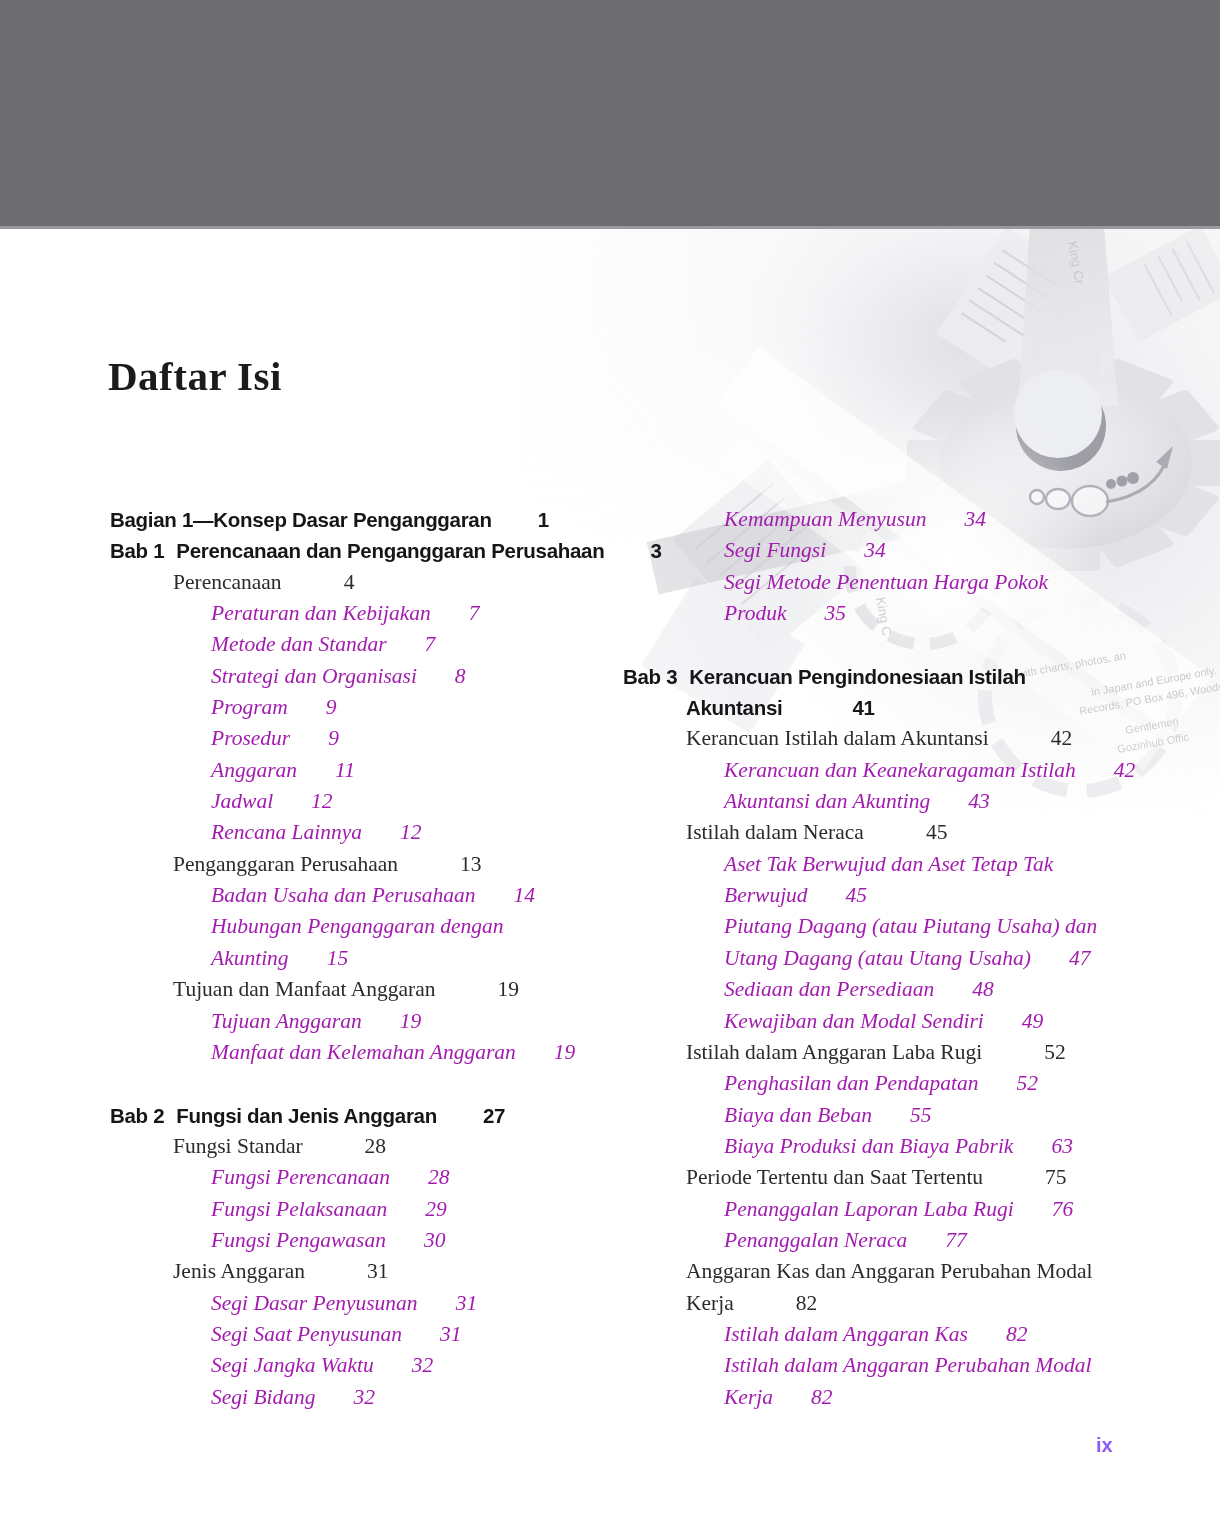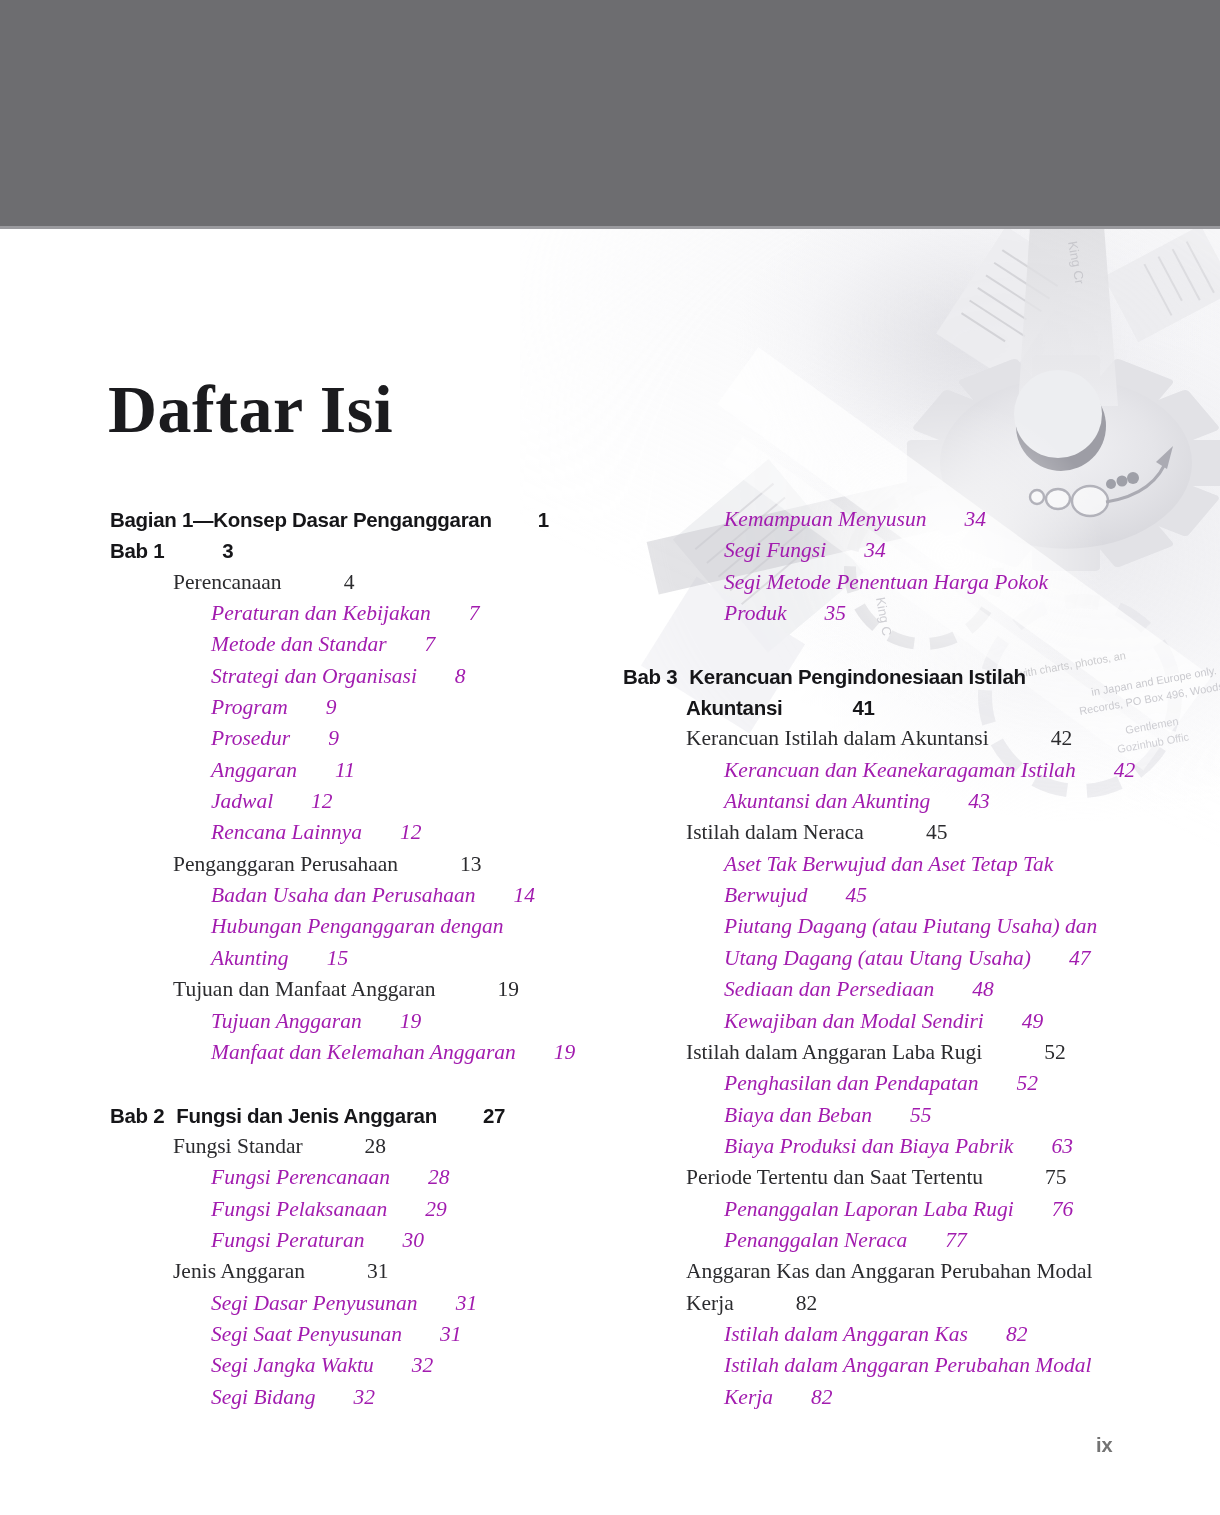--- a/index.html
+++ b/index.html
@@ -6,21 +6,21 @@
   body{
     width:1220px;height:1515px;position:relative;background:#ffffff;overflow:hidden;
     font-family:"Liberation Serif",serif;
   }
   .band{
     position:absolute;left:0;top:0;width:1220px;height:226px;
     background:#6d6d70;border-bottom:3px solid #9a9a9e;z-index:3;
   }
   .page-title{
     position:absolute;left:108px;top:329px;z-index:2;
-    font-family:"Liberation Serif",serif;font-weight:700;font-size:68px;line-height:1;
+    font-family:"Liberation Serif",serif;font-weight:700;font-size:41px;line-height:1;
     color:#1b1b1e;letter-spacing:0.5px;
   }
   
   .watermark{
     position:absolute;left:520px;top:226px;width:700px;height:810px;z-index:1;
     background:
       radial-gradient(ellipse 300px 200px at 64% 14%, rgba(203,203,210,.50), rgba(232,232,237,.25) 55%, rgba(255,255,255,0) 78%),
       radial-gradient(ellipse 430px 360px at 80% 38%, rgba(214,214,221,.45), rgba(240,240,244,.25) 58%, rgba(255,255,255,0) 80%),
       linear-gradient(205deg, rgba(226,226,232,.35), rgba(255,255,255,0) 55%);
     -webkit-mask-image:radial-gradient(ellipse 88% 72% at 66% 34%, #000 52%, transparent 97%);
@@ -43,21 +43,21 @@
   .style-sub,.style-sub_cont{
     font-family:"Liberation Serif",serif;font-style:italic;font-size:21.5px;line-height:31.35px;color:#a21caf;
   }
   .style-chapter_cont,.style-section,.style-section_cont{padding-left:63px;gap:24px;}
   .style-sub,.style-sub_cont{padding-left:101px;}
   .prefix{margin-right:12px;}
   .pg{margin-left:38px;}
   .style-part .pg,.style-chapter .pg,.style-chapter_cont .pg{margin-left:46px;}
   .folio{
     position:absolute;left:1096px;top:1434px;z-index:2;
-    font-family:"Liberation Sans",sans-serif;font-weight:700;font-size:20px;color:#737373;
+    font-family:"Liberation Sans",sans-serif;font-weight:700;font-size:20px;color:#8b5cf6;
   }
 </style>
 </head>
 <body>
 
 <div class="band"></div>
 
 <div class="watermark">
   <svg width="700" height="810" viewBox="0 0 700 810" xmlns="http://www.w3.org/2000/svg">
     <defs>
@@ -179,20 +179,21 @@
 
 <h1 class="page-title">Daftar Isi</h1>
 
 <div class="col" id="col-left">
     <div class="row style-part">
       <span class="label">Bagian 1—Konsep Dasar Penganggaran</span>
       <span class="pg">1</span>
     </div>
     <div class="row style-chapter">
       <span class="prefix">Bab 1</span>
+      <span class="label">Perencanaan dan Penganggaran Perusahaan</span>
       <span class="pg">3</span>
     </div>
     <div class="row style-section">
       <span class="label">Perencanaan</span>
       <span class="pg">4</span>
     </div>
     <div class="row style-sub">
       <span class="label">Peraturan dan Kebijakan</span>
       <span class="pg">7</span>
     </div>
@@ -263,21 +264,21 @@
     </div>
     <div class="row style-sub">
       <span class="label">Fungsi Perencanaan</span>
       <span class="pg">28</span>
     </div>
     <div class="row style-sub">
       <span class="label">Fungsi Pelaksanaan</span>
       <span class="pg">29</span>
     </div>
     <div class="row style-sub">
-      <span class="label">Fungsi Peraturan</span>
+      <span class="label">Fungsi Pengawasan</span>
       <span class="pg">30</span>
     </div>
     <div class="row style-section">
       <span class="label">Jenis Anggaran</span>
       <span class="pg">31</span>
     </div>
     <div class="row style-sub">
       <span class="label">Segi Dasar Penyusunan</span>
       <span class="pg">31</span>
     </div>

